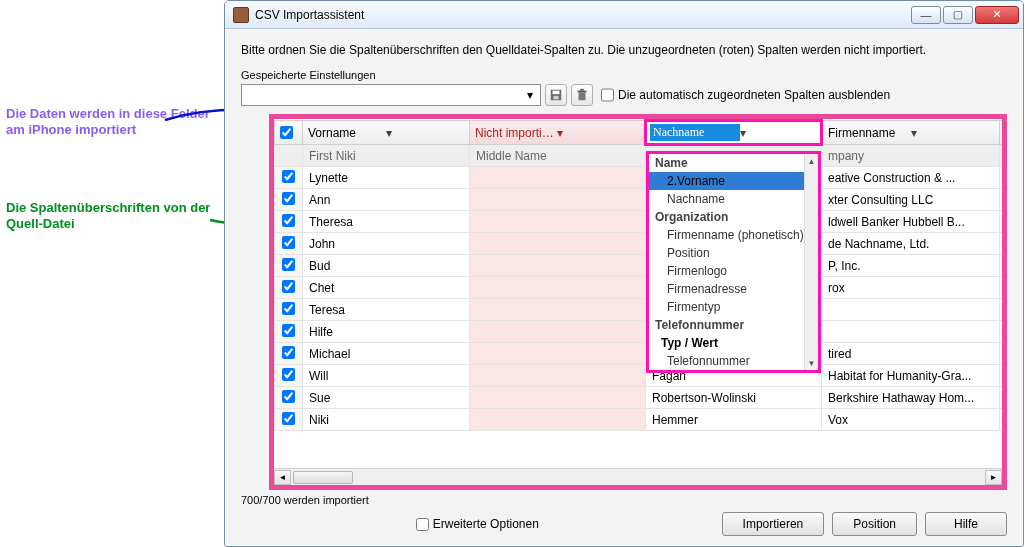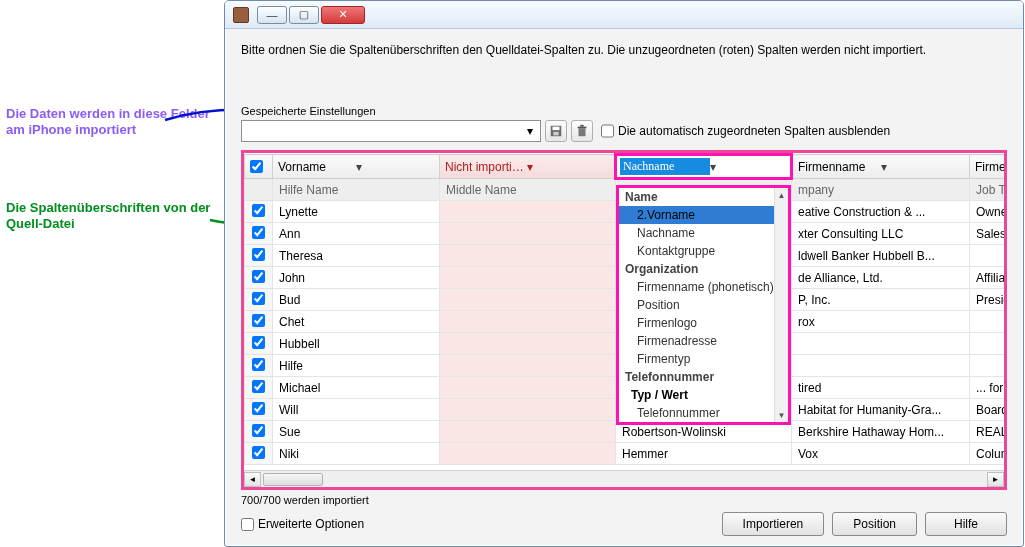--- a/index.html
+++ b/index.html
@@ -14,29 +14,29 @@
   .window{position:absolute;left:224px;top:0;width:800px;height:547px;border:1px solid #6f8ba7;border-radius:5px 5px 3px 3px;background:#f3f3f3;box-shadow:0 0 0 1px #fff inset;overflow:hidden;}
   .titlebar{height:28px;background:linear-gradient(#f7fbff,#dfeaf7);border-bottom:1px solid #b7c8dc;display:flex;align-items:center;padding:0 4px 0 8px;}
   .titlebar .app-icon{width:16px;height:16px;background:#995f3d;border:1px solid #5e3b25;border-radius:2px;margin-right:6px;}
   .title{flex:1;color:#000;font-size:12px;text-shadow:0 1px 0 #fff;}
   .winbtns{display:flex;}
   .winbtn{width:30px;height:18px;margin-left:2px;border:1px solid #7a8ca0;border-radius:3px;background:linear-gradient(#fcfeff,#d7e4f1);display:flex;align-items:center;justify-content:center;font-size:11px;color:#333;}
   .winbtn.close{background:linear-gradient(#f07878,#d43a3a);border-color:#a02626;color:#fff;width:44px;}
   
   .client{padding:14px 16px 10px 16px;height:calc(100% - 28px);display:flex;flex-direction:column;}
   .instr{font-size:12px;margin-bottom:12px;}
-  .lbl-settings{font-size:11px;margin-bottom:3px;margin-top:36px;}
+  .lbl-settings{font-size:11px;margin-bottom:3px;}
   .toolbar{display:flex;align-items:center;margin-bottom:8px;}
   .combo{width:300px;height:22px;border:1px solid #8e8e8e;background:#fff;display:flex;align-items:center;justify-content:flex-end;padding-right:2px;}
   .combo .ddbtn{width:16px;height:16px;display:flex;align-items:center;justify-content:center;}
   .iconbtn{width:22px;height:22px;border:1px solid #b0b0b0;background:linear-gradient(#fefefe,#e6e6e6);margin-left:4px;display:flex;align-items:center;justify-content:center;border-radius:3px;}
   .checkbox-row{display:flex;margin-left:8px;}
   .checkbox-row input{margin-right:4px;}
   
-  .table-wrap{flex:1;border:3px solid #ec4899;background:#fff;position:relative;overflow:hidden;}
+  .table-wrap{flex:1;border:5px solid #ec4899;background:#fff;position:relative;overflow:hidden;margin-left:28px;}
   table{border-collapse:collapse;width:100%;table-layout:fixed;}
   col.cbcol{width:28px;} col.c1{width:167px;} col.c2{width:176px;} col.c3{width:176px;} col.c4{width:178px;} col.c5{width:90px;}
   thead th{background:linear-gradient(#fbfbfb,#ececec);border:1px solid #d0d0d0;height:24px;padding:0 5px;font-weight:normal;text-align:left;position:relative;}
   thead th .hdr{display:flex;align-items:center;height:100%;}
   thead th .hdr span{flex:1;overflow:hidden;white-space:nowrap;text-overflow:ellipsis;}
   thead th .dd{width:12px;color:#444;}
   th.red-col{background:linear-gradient(#fcecec,#f5dada);}
   th.red-col span{color:#b02020;}
   th.sel-col{background:#fff;border:3px solid #ff12b3 !important;padding:0 3px;}
   th.sel-col .selbox{background:#178be0;color:#fff;padding:1px 3px;display:inline-block;min-width:90px;font-family:Tahoma;}
@@ -55,21 +55,21 @@
   .dropdown .scroll .up,.dropdown .scroll .down{height:14px;display:flex;align-items:center;justify-content:center;font-size:8px;color:#555;}
   .dropdown .scroll .track{position:absolute;top:14px;bottom:14px;left:0;right:0;}
   
   .hscroll{height:17px;background:#efefef;border-top:1px solid #d0d0d0;display:flex;align-items:center;}
   .hscroll .ar{width:17px;height:15px;border:1px solid #c0c0c0;background:linear-gradient(#fbfbfb,#e2e2e2);display:flex;align-items:center;justify-content:center;font-size:8px;}
   .hscroll .thumb{width:60px;height:13px;margin-left:2px;border:1px solid #b5b5b5;background:linear-gradient(#f6f6f6,#dedede);border-radius:2px;}
   .hscroll .spacer{flex:1;}
   
   .status{margin-top:4px;font-size:11px;}
   .bottom{display:flex;align-items:center;margin-top:6px;}
-  .bottom .left{display:flex;align-items:center;flex:1;}
+  .bottom .left{display:flex;align-items:center;flex:1;justify-content:center;}
   .btn{min-width:82px;height:24px;border:1px solid #8a8a8a;border-radius:3px;background:linear-gradient(#fafafa,#e1e1e1);margin-left:8px;padding:0 20px;display:flex;align-items:center;justify-content:center;}
   .btn:first-of-type{margin-left:0;}
   
   .savei,.trashi{width:14px;height:14px;}
 </style>
 </head>
 <body>
 
 <div class="annot annot-blue">Die Daten werden in diese Felder am iPhone importiert</div>
 <div class="annot annot-green">Die Spaltenüberschriften von der Quell-Datei</div>
@@ -83,20 +83,21 @@
         <path d="M0,0 L10,5 L0,10 z" fill="#008f1e"></path>
       </marker>
   </defs>
   <path d="M165,120 C230,100 310,110 395,138" stroke="#0012c8" stroke-width="2.4" fill="none" marker-end="url(#ahblue)"></path>
   <path d="M210,220 C280,235 340,205 400,172" stroke="#008f1e" stroke-width="2.4" fill="none" marker-end="url(#ahgreen)"></path>
 </svg>
 
 <div class="window">
   <div class="titlebar">
     <div class="app-icon"></div>
+    <div class="title">CSV Importassistent</div>
     <div class="winbtns">
       <div class="winbtn">—</div>
       <div class="winbtn">▢</div>
       <div class="winbtn close">✕</div>
     </div>
   </div>
 
   <div class="client">
     <div class="instr">Bitte ordnen Sie die Spaltenüberschriften den Quelldatei-Spalten zu. Die unzugeordneten (roten) Spalten werden nicht importiert.</div>
     <div class="lbl-settings">Gespeicherte Einstellungen</div>
@@ -169,21 +170,21 @@
             <th>
                 <div class="hdr">
                   <span>Firmenbezeic</span>
                 </div>
               </th>
           </tr>
         </thead>
         <tbody id="tbody">
           <tr class="subhdr">
             <td class="cb"></td>
-            <td>Hilfe Name</td>
+            <td>First Niki</td>
             <td class="red-col">Middle Name</td>
             <td></td>
             <td>mpany</td>
             <td>Job Title</td>
           </tr>
         <tr>
               <td class="cb"><input type="checkbox" checked="" style=""></td>
               <td>Lynette</td>
               <td class="red-col"></td>
               <td></td>
@@ -204,42 +205,42 @@
               <td class="red-col"></td>
               <td></td>
               <td>ldwell Banker Hubbell B...</td>
               <td></td>
             </tr>
             <tr>
               <td class="cb"><input type="checkbox" checked="" style=""></td>
               <td>John</td>
               <td class="red-col"></td>
               <td></td>
-              <td>de Alliance, Ltd.</td>
+              <td>de Nachname, Ltd.</td>
               <td>Affiliated Bu</td>
             </tr>
             <tr>
               <td class="cb"><input type="checkbox" checked="" style=""></td>
               <td>Bud</td>
               <td class="red-col"></td>
               <td></td>
               <td>P, Inc.</td>
               <td>President ar</td>
             </tr>
             <tr>
               <td class="cb"><input type="checkbox" checked="" style=""></td>
               <td>Chet</td>
               <td class="red-col"></td>
               <td></td>
               <td>rox</td>
               <td></td>
             </tr>
             <tr>
               <td class="cb"><input type="checkbox" checked="" style=""></td>
-              <td>Hubbell</td>
+              <td>Teresa</td>
               <td class="red-col"></td>
               <td></td>
               <td></td>
               <td></td>
             </tr>
             <tr>
               <td class="cb"><input type="checkbox" checked="" style=""></td>
               <td>Hilfe</td>
               <td class="red-col"></td>
               <td></td>
@@ -278,21 +279,20 @@
               <td>Vox</td>
               <td>Columnist</td>
             </tr>
           </tbody>
       </table>
 
       <div class="dropdown">
         <div class="cat">Name</div>
         <div class="it sel">2.Vorname</div>
         <div class="it">Nachname</div>
-        <div class="it">Kontaktgruppe</div>
         <div class="cat">Organization</div>
         <div class="it">Firmenname (phonetisch)</div>
         <div class="it">Position</div>
         <div class="it">Firmenlogo</div>
         <div class="it">Firmenadresse</div>
         <div class="it">Firmentyp</div>
         <div class="cat">Telefonnummer</div>
         <div class="typwert">Typ / Wert</div>
         <div class="it hasmore">Telefonnummer</div>
         <div class="scroll">

